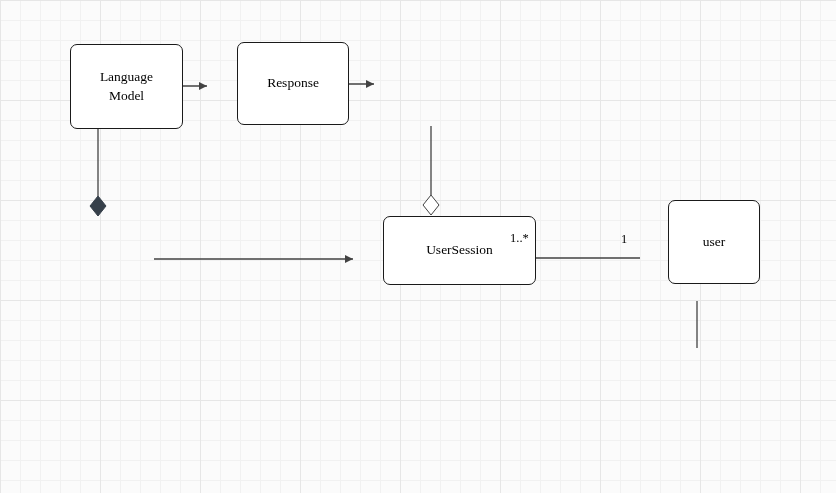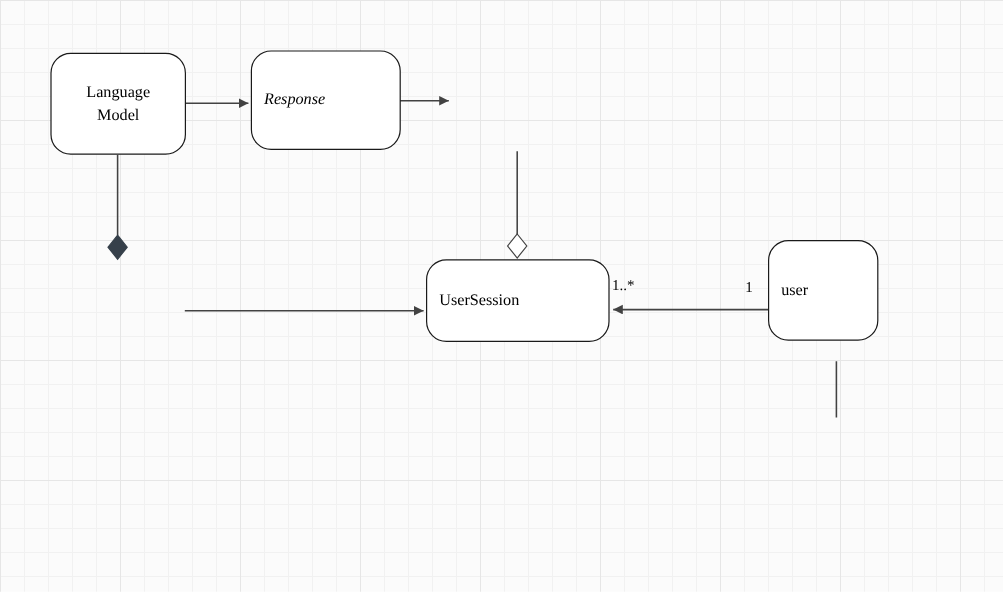--- a/index.html
+++ b/index.html
@@ -27,28 +27,30 @@
     pointer-events: none;
   }
   .edges-layer path, .edges-layer polygon {
     pointer-events: stroke;
   }
   .node {
     position: absolute;
     box-sizing: border-box;
     background: #ffffff;
     border: 1px solid #1a1a1a;
-    border-radius: 17px;
+    border-radius: 7px;
     display: flex;
     align-items: center;
+    justify-content: center;
     text-align: center;
     font-size: 13.5px;
     color: #000000;
     line-height: 1.35;
     padding: 4px 10px;
+    margin-left: 28px;
   }
   .edge-label {
     position: absolute;
     font-size: 12.5px;
     color: #000000;
     white-space: nowrap;
   }
 </style>
 </head>
 <body>
@@ -76,21 +78,21 @@
 
     <path d="M640,258 L511,258" stroke="#424242" stroke-width="1.3" fill="none" marker-end="url(#arrow)"></path>
 
     <path d="M697,301 L697,348" stroke="#424242" stroke-width="1.3" fill="none"></path>
   </svg>
 
   <div class="node" style="left:42px; top:44px; width:113px; height:85px;">
     <span>Language Model</span>
   </div>
 
-  <div class="node" style="left:209px; top:42px; width:125px; height:83px;font-style:italic;">
+  <div class="node" style="left:209px; top:42px; width:112px; height:83px;">
     <span>Response</span>
   </div>
 
 
 
   <div class="node" style="left:355px; top:216px; width:153px; height:69px;">
     <span>UserSession</span>
   </div>
 
   <div class="node" style="left:640px; top:200px; width:92px; height:84px;">

